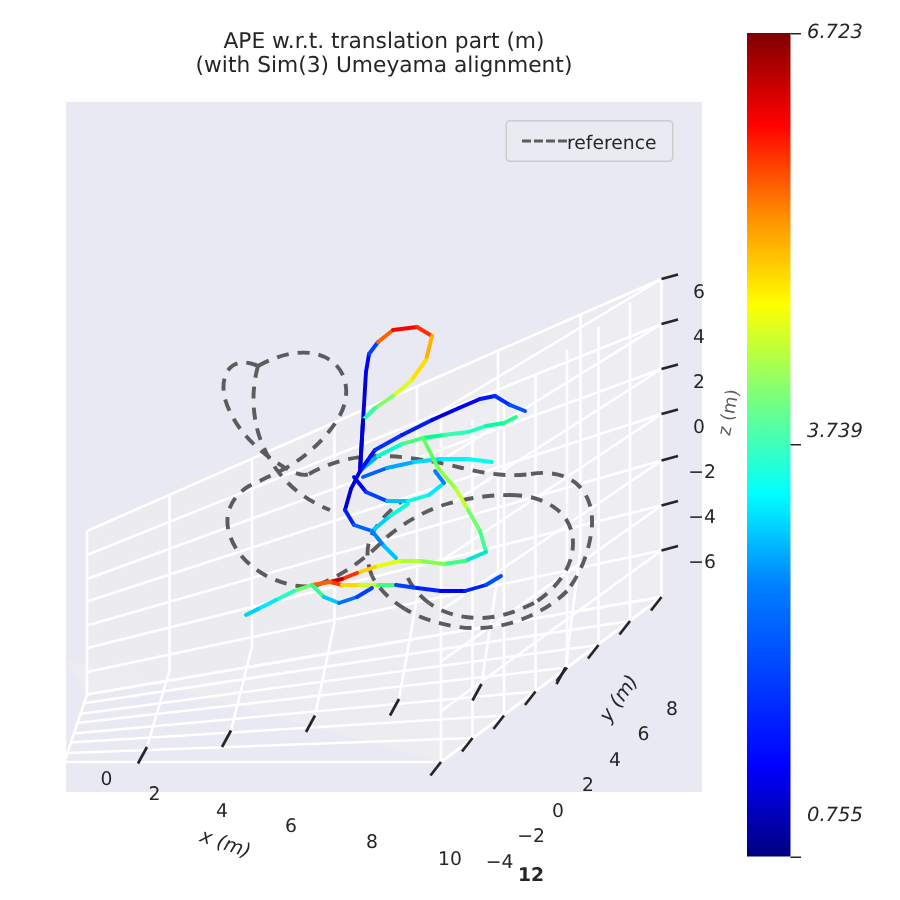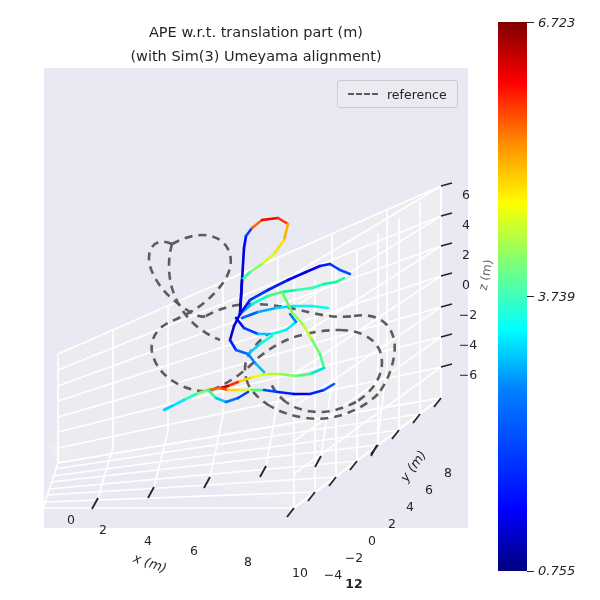--- a/index.html
+++ b/index.html
@@ -24,21 +24,21 @@
   }
 
   
   #title {
     position: absolute;
     left: 44px;
     top: 20px;
     width: 424px;
     text-align: center;
     font-size: 14.5px;
-    line-height: 24px;
+    line-height: 16px;
     color: #262626;
     white-space: pre-line;
   }
 
   
   #axes {
     position: absolute;
     left: 44px;
     top: 68px;
     width: 424px;
@@ -50,21 +50,20 @@
 
   
   #legend {
     position: absolute;
     left: 337px;
     top: 80px;
     height: 28px;
     box-sizing: border-box;
     display: flex;
     align-items: center;
-    gap: 9px;
     padding: 0 10px;
     background: #eaeaf2;
     border: 1px solid #cccccc;
     border-radius: 3px;
   }
   #legend .lg-line {
     width: 30px;
     height: 0;
     border-top: 2px dashed #5c5c5c;
   }
@@ -414,18 +413,18 @@
   <div class="tick-label" style="left:468px; top:374px;">−6</div>
 
   <div id="zlabel">z (m)</div>
 
   <div id="colorbar"></div>
 
   <div class="cb-tick" style="top:22px;"></div>
   <div class="cb-tick-label" style="top:22px;">6.723</div>
 
   <div class="cb-tick" style="top:296px;"></div>
-  <div class="cb-tick-label" style="top:296px;text-align:right;">3.739</div>
+  <div class="cb-tick-label" style="top:288px;text-align:right;">3.739</div>
 
   <div class="cb-tick" style="top:571px;"></div>
-  <div class="cb-tick-label" style="top:570px;">0.755</div>
+  <div class="cb-tick-label" style="top:544px;">0.755</div>
 
 </div>
 
 </body></html>

